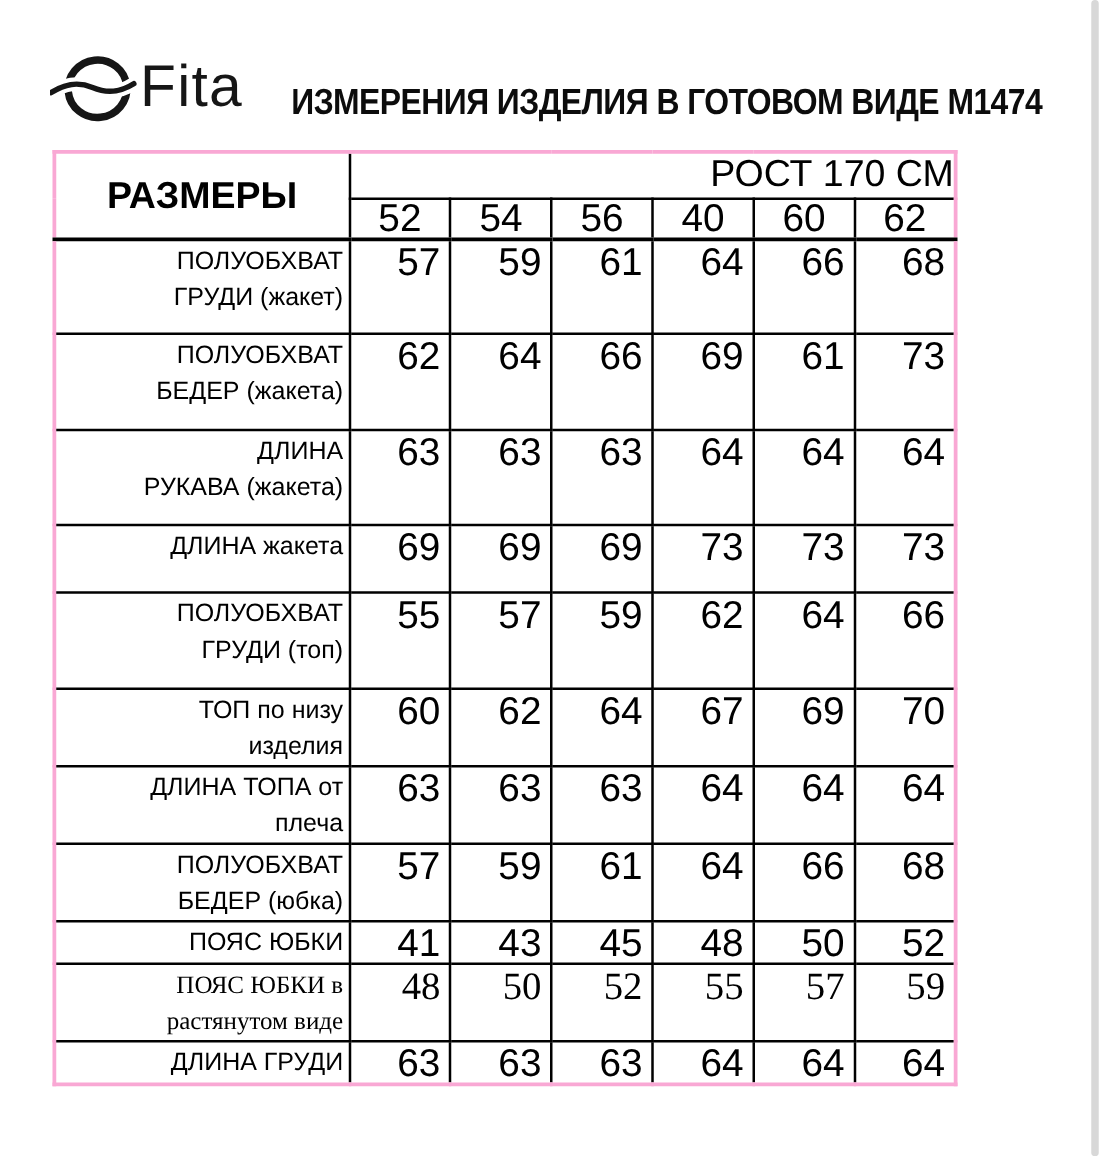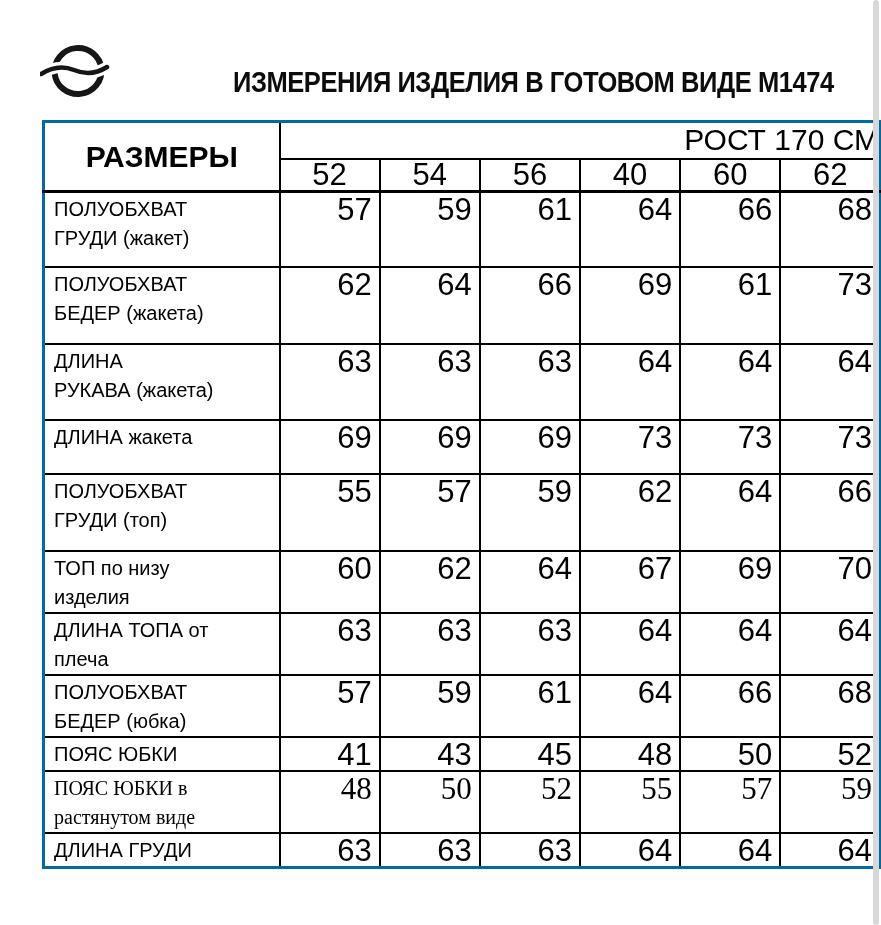--- a/index.html
+++ b/index.html
@@ -16,34 +16,34 @@
     letter-spacing:1px;color:#161616;font-weight:400;white-space:nowrap;
   }
   .doc-title{
     position:absolute;left:233px;top:66px;margin:0;font-size:29px;font-weight:bold;
     letter-spacing:-0.5px;transform:scaleX(0.88);transform-origin:0 50%;
     white-space:nowrap;color:#0c0c0c;
   }
 
   
   table.meas{
-    position:absolute;left:42px;top:120px;width:840px;
-    border-collapse:collapse;table-layout:fixed;border:3px solid #0369a1;
+    position:absolute;left:42px;top:120px;width:724px;
+    border-collapse:collapse;table-layout:fixed;border:3px solid #f9a8d4;
   }
   col.c-label{width:236px;}
   th,td{border:2px solid #000;padding:0;font-weight:normal;}
   tr.top-head{height:37px;}
   th.corner{font-size:30px;font-weight:bold;text-align:center;vertical-align:middle;letter-spacing:0px;}
   th.group{font-size:30px;text-align:right;vertical-align:middle;}
   tr.sizes{height:33px;}
   tr.sizes th{font-size:31px;line-height:30px;text-align:center;vertical-align:middle;}
   tbody tr:first-child td{border-top:3px solid #000;}
   td.label{
     font-size:20px;line-height:29px;padding:2px 4px 0 9px;
-    vertical-align:top;text-align:left;white-space:pre-line;
+    vertical-align:top;text-align:right;white-space:pre-line;
   }
   td.num{
     font-size:31px;line-height:30px;padding:2px 7px 0 0;
     text-align:right;vertical-align:top;
   }
 
   
   .scrollbar-track{
     position:absolute;right:2px;top:0;width:6px;height:925px;
     border-radius:3px;background:#d8d8d8;
@@ -55,20 +55,21 @@
 <div class="page">
 
   <svg class="brand-logo" viewBox="0 0 70 58" aria-hidden="true">
     <g transform="rotate(-6 38 29)">
       <ellipse cx="38" cy="29" rx="23.5" ry="23" fill="none" stroke="#161616" stroke-width="6"></ellipse>
     </g>
     <path d="M1,32 C12,25 22,23 34,28 C46,33 56,32 67,25" fill="none" stroke="#ffffff" stroke-width="11" stroke-linecap="round"></path>
     <path d="M1,32 C12,25 22,23 34,28 C46,33 56,32 67,25" fill="none" stroke="#161616" stroke-width="4.5" stroke-linecap="round"></path>
   </svg>
 
+  <div class="brand-name">Fita</div>
 
   <h1 class="doc-title">ИЗМЕРЕНИЯ ИЗДЕЛИЯ В ГОТОВОМ ВИДЕ М1474</h1>
 
   <table class="meas">
     <colgroup>
       <col class="c-label">
       <col>
         <col>
         <col>
         <col>

